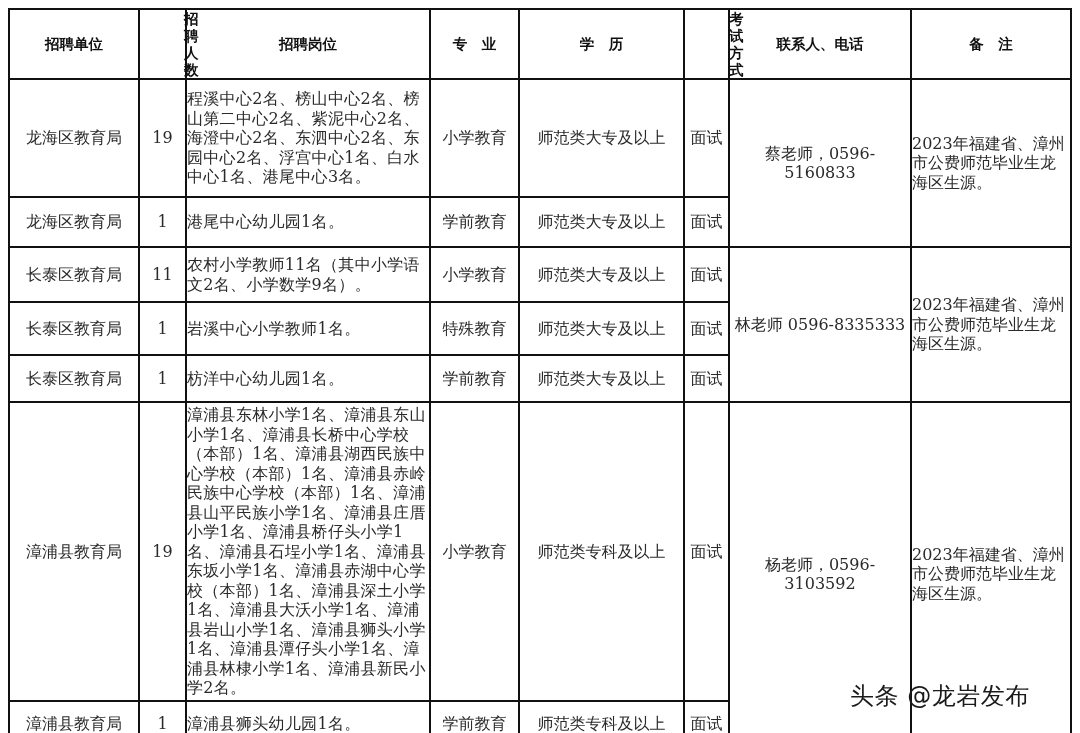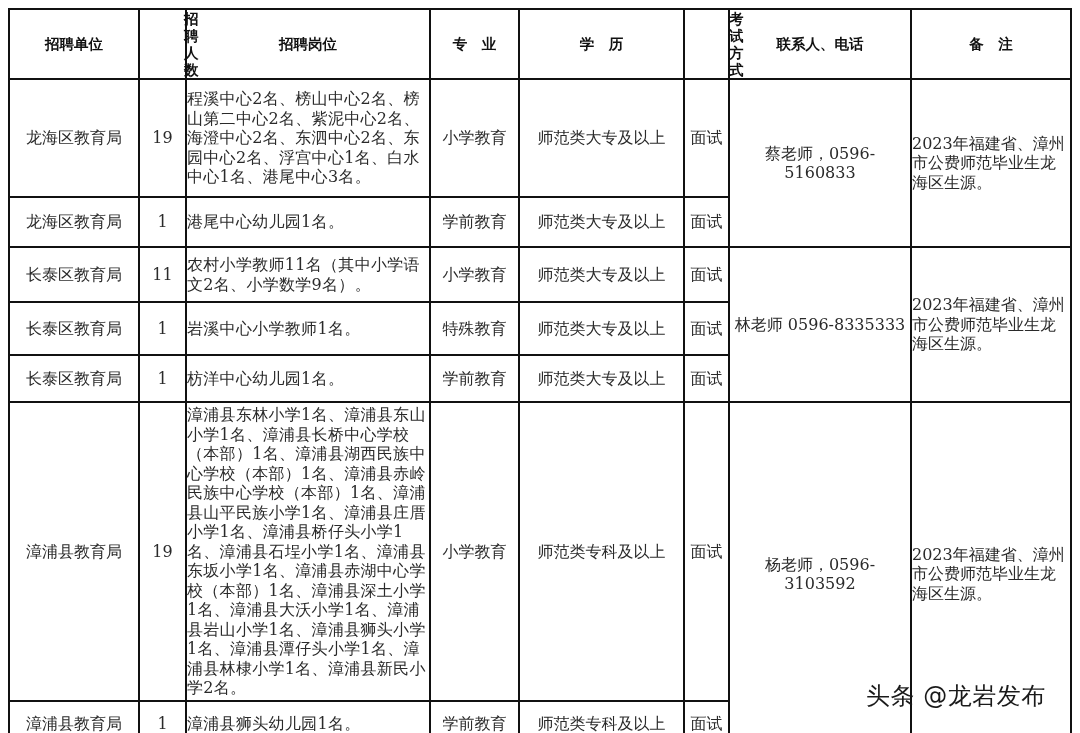--- a/index.html
+++ b/index.html
@@ -8,21 +8,21 @@
   table.recruit { position: absolute; left: 8px; top: 8px; border-collapse: collapse;
                   table-layout: fixed; width: 1062px; }
   table.recruit td, table.recruit th { border: 2px solid #111; padding: 0; font-size: 16px;
                   line-height: 19.5px; vertical-align: middle; }
   table.recruit th { font-weight: bold; text-align: center; color: #111; font-size: 14.5px; }
   th .two { display: block; line-height: 17px; padding-left: 44px; }
   td.c { text-align: center; }
   td.l { text-align: left; padding: 0 3px 0 2px; letter-spacing: 0.3px; }
   td.note { text-align: left; padding: 0 1px 0 1px; margin-top: 21px; }
   .watermark { position: absolute; left: 850px; top: 680px; font-family: "DejaVu Sans", "Liberation Sans", sans-serif;
-               font-size: 24px; color: #1a1a1a; letter-spacing: 0.5px; margin-left: 16px; }
+               font-size: 24px; color: #1a1a1a; letter-spacing: 0.5px; }
 </style>
 </head>
 <body>
 
 <table class="recruit">
   <colgroup>
     <col style="width:130px">
     <col style="width:47px">
     <col style="width:244px">
     <col style="width:89px">

